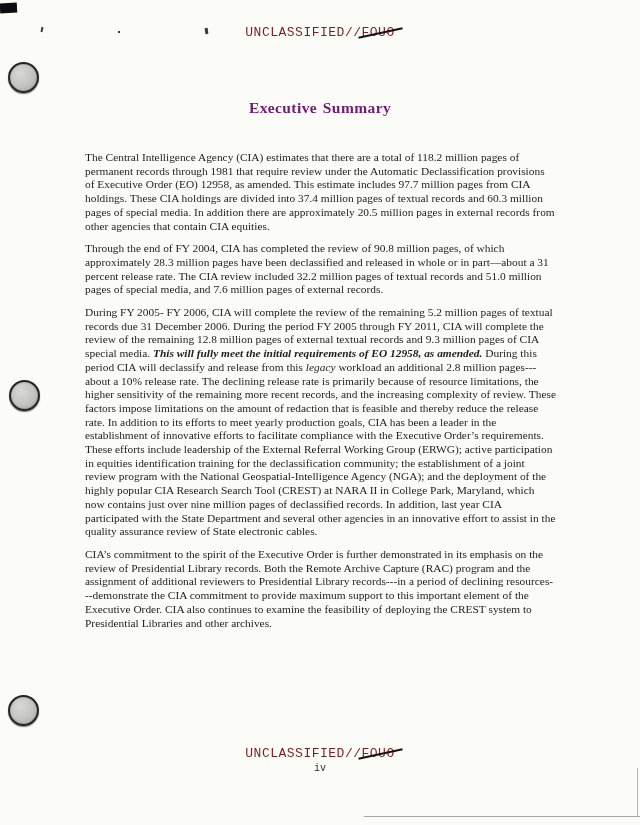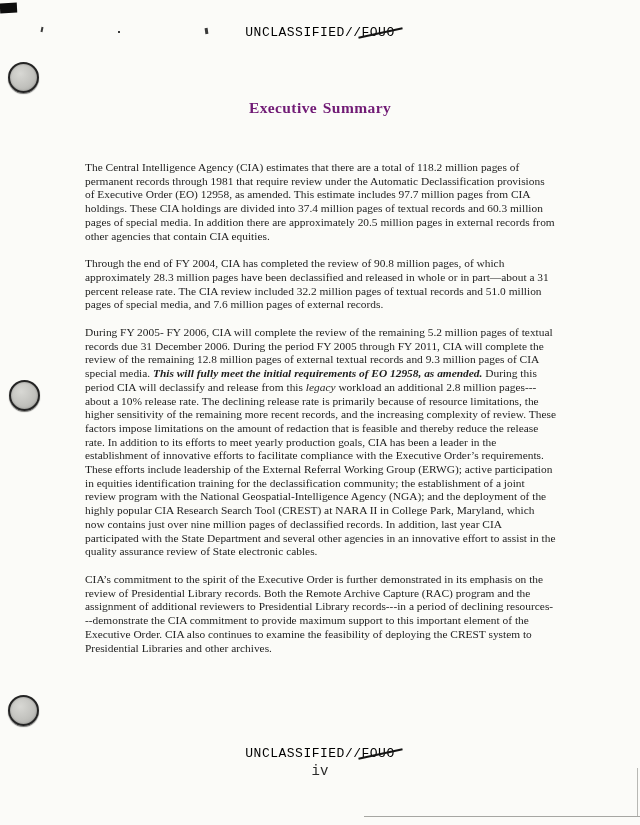--- a/index.html
+++ b/index.html
@@ -45,21 +45,21 @@
     width: 1px; height: 48px;
     background: #b8b8b4;
   }
   
   .classification {
     position: absolute; left: 0; width: 100%;
     text-align: center;
     font-family: "Liberation Mono", monospace;
     font-size: 13px;
     letter-spacing: 0.5px;
-    color: #000000;
+    color: #7f1d1d;
     white-space: nowrap;
   }
   .classification.header { top: 25px; }
   .classification.footer { top: 746px; }
   .struck { position: relative; display: inline-block; }
   .struck::after {
     content: "";
     position: absolute;
     left: -4px; right: -8px;
     top: 46%;
@@ -82,30 +82,30 @@
   }
   
   .body-text {
     position: absolute;
     left: 85px; top: 147px;
     width: 471px;
     font-size: 11.4px;
     line-height: 13.7px;
     text-align: left;
   }
-  .body-text p { margin: 14px 0 9px 0; }
+  .body-text p { margin: 4px 0 9px 0; }
   .seg-bi { font-weight: bold; font-style: italic; }
   .seg-i  { font-style: italic; }
   
   .page-number {
     position: absolute; left: 0; top: 763px;
     width: 100%;
     text-align: center;
     font-family: "Liberation Mono", monospace;
-    font-size: 14px;
+    font-size: 10px;
     color: #2a2a2a;
   }
 </style>
 </head>
 <body>
 
 <div class="page">
 
   <div class="corner-mark"></div>
   <div class="speck s1"></div>

